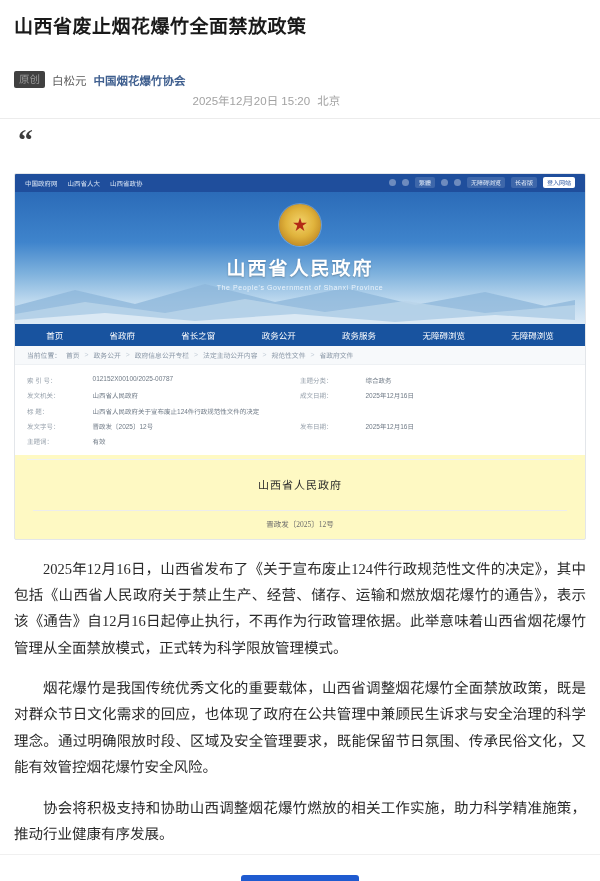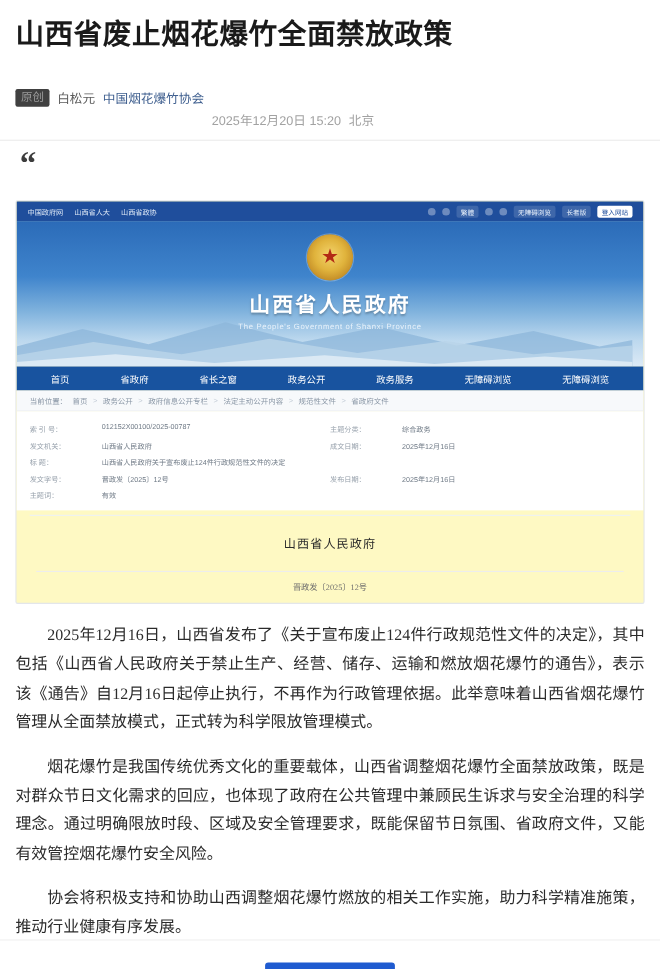--- a/index.html
+++ b/index.html
@@ -11,21 +11,21 @@
     width: 600px;
     height: 881px;
     font-family: "Liberation Sans", sans-serif;
     color: #222;
     overflow: hidden;
     position: relative;
   }
 
   
   .article-title {
-    font-size: 26px;
+    font-size: 19px;
     font-weight: bold;
     color: #1a1a1a;
     letter-spacing: 0.5px;
     padding: 14px 14px 0 14px;
     line-height: 1.35;
   }
   .byline {
     display: flex;
     align-items: center;
     gap: 7px;
@@ -36,21 +36,21 @@
   }
   .badge-original {
     background: #404040;
     color: #9a9a9a;
     font-size: 10.5px;
     padding: 2px 5px;
     border-radius: 2px;
     line-height: 1.2;
   }
   .byline .author { color: #5b5b5b; }
-  .byline .source { color: #3f5f8f; }
+  .byline .source { color: #3f5f8f; font-weight: bold; }
   .byline .meta { color: #a2a2a2; margin-top: 40px; }
 
   .divider {
     height: 1px;
     background: #ececec;
     margin: 0 0 0 0;
   }
 
   
   .content {
@@ -376,20 +376,20 @@
     <div class="meta-rule"></div>
 
     <div class="doc-title-box">
       <div class="doc-org">山西省人民政府</div>
       <div class="doc-num">晋政发〔2025〕12号</div>
     </div>
 
   </div>
 
   <p class="para">2025年12月16日，山西省发布了《关于宣布废止124件行政规范性文件的决定》，其中包括《山西省人民政府关于禁止生产、经营、储存、运输和燃放烟花爆竹的通告》，表示该《通告》自12月16日起停止执行，不再作为行政管理依据。此举意味着山西省烟花爆竹管理从全面禁放模式，正式转为科学限放管理模式。</p>
-  <p class="para">烟花爆竹是我国传统优秀文化的重要载体，山西省调整烟花爆竹全面禁放政策，既是对群众节日文化需求的回应，也体现了政府在公共管理中兼顾民生诉求与安全治理的科学理念。通过明确限放时段、区域及安全管理要求，既能保留节日氛围、省政府文件，又能有效管控烟花爆竹安全风险。</p>
+  <p class="para">烟花爆竹是我国传统优秀文化的重要载体，山西省调整烟花爆竹全面禁放政策，既是对群众节日文化需求的回应，也体现了政府在公共管理中兼顾民生诉求与安全治理的科学理念。通过明确限放时段、区域及安全管理要求，既能保留节日氛围、传承民俗文化，又能有效管控烟花爆竹安全风险。</p>
   <p class="para">协会将积极支持和协助山西调整烟花爆竹燃放的相关工作实施，助力科学精准施策，推动行业健康有序发展。</p>
 
 </div>
 
 <div class="bottom-bar">
   <div class="bottom-accent"></div>
 </div>
 
 </body></html>

